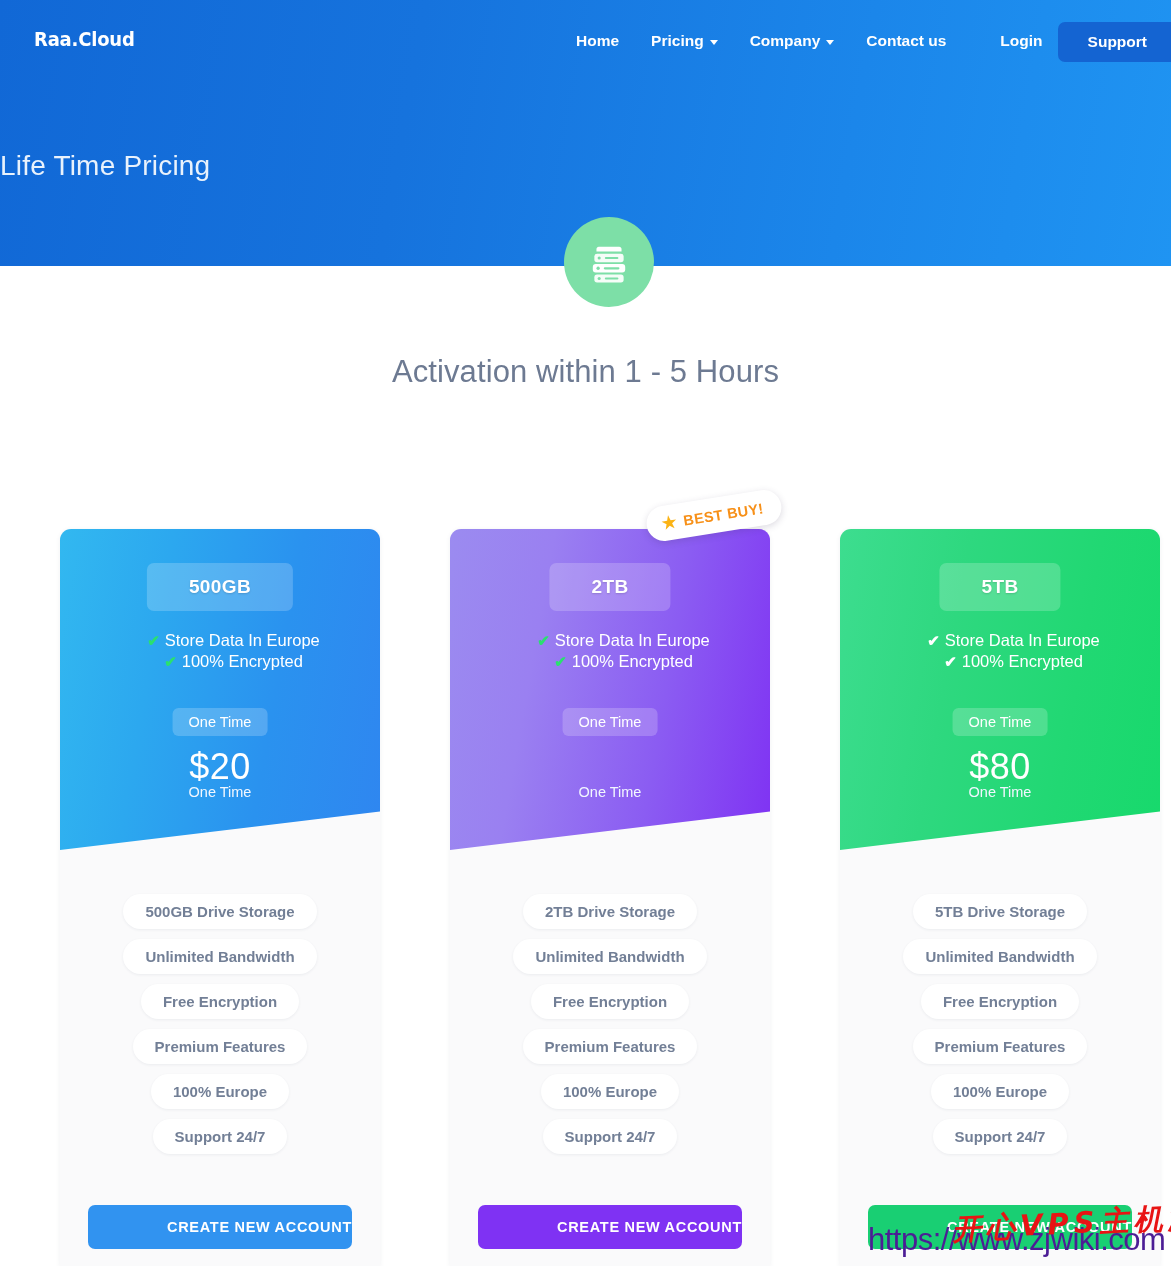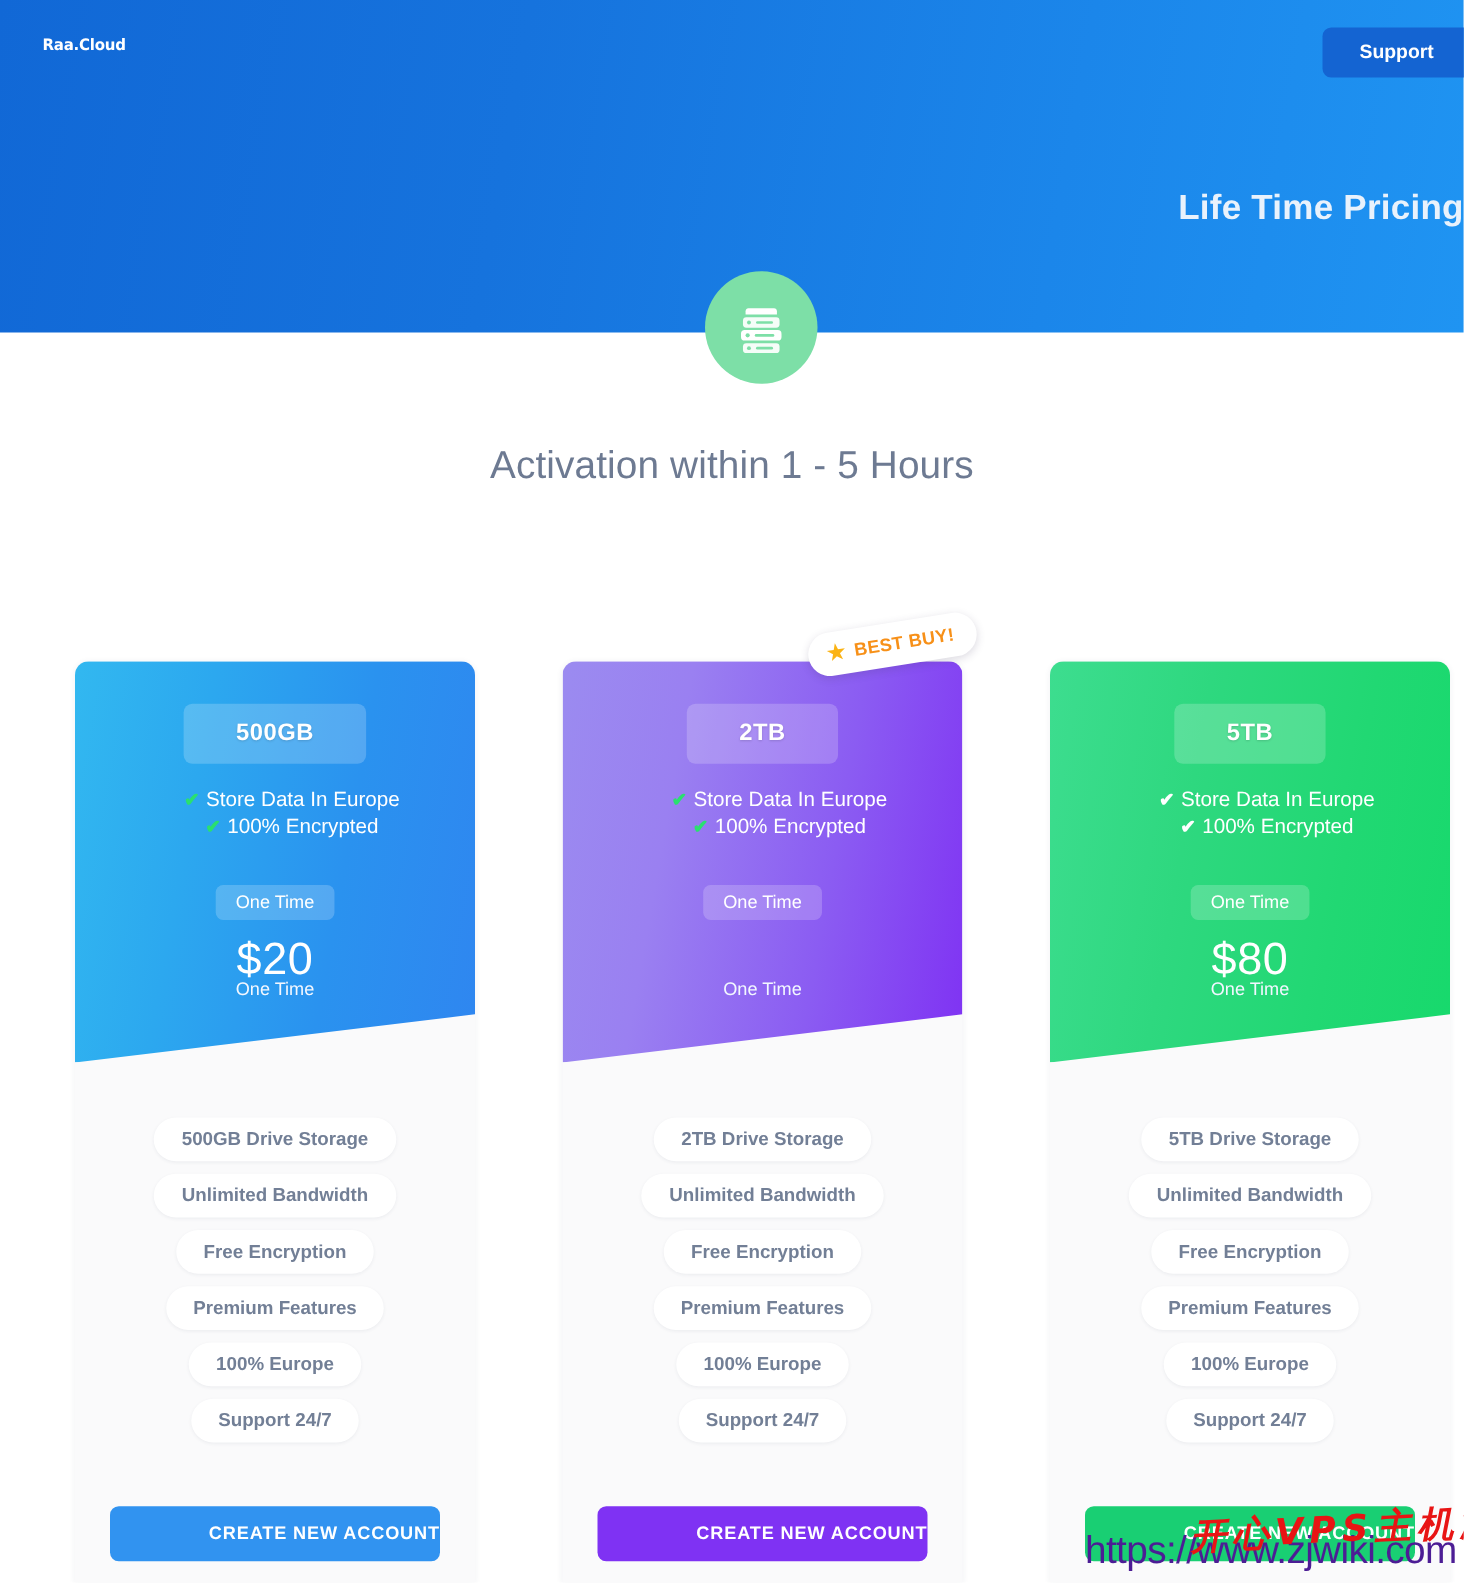--- a/index.html
+++ b/index.html
@@ -20,21 +20,21 @@
     width: 1171px; height: 266px;
     background: linear-gradient(100deg, #1168d6 0%, #1673dd 35%, #1b86ea 72%, #1f94f2 100%);
   }
   .navbar {
     position: absolute; left: 0; top: 0; width: 1171px; height: 82px;
     display: flex; align-items: center;
   }
   .logo {
     position: absolute; left: 34px; top: 29px;
     font-family: "DejaVu Sans", sans-serif;
-    font-size: 12px; font-weight: 700; color: #ffffff;
+    font-size: 18px; font-weight: 700; color: #ffffff;
     letter-spacing: -0.2px;
     transform: scaleY(1.05);
   }
   .nav-links {
     position: absolute; left: 560px; top: 0; height: 82px;
     display: flex; align-items: center; gap: 0px;
   }
   .nav-item {
     color: #ffffff; font-size: 15.5px; font-weight: 700;
     padding: 0 16px; white-space: nowrap; cursor: pointer;
@@ -50,22 +50,22 @@
   .nav-login { margin-left: 22px; }
   .nav-support {
     position: absolute; right: -20px; top: 22px;
     background: #1464d2; color: #fff;
     font-size: 15.5px; font-weight: 700;
     padding: 11px 44px 11px 30px;
     border-radius: 7px; cursor: pointer; white-space: nowrap;
   }
   .hero-title {
     position: absolute; left: 0; top: 150px; width: 1171px;
-    text-align: right;
-    color: #e9f2fc; font-size: 28px; font-weight: 700;
+    text-align: left;
+    color: #e9f2fc; font-size: 28px; font-weight: 400;
     letter-spacing: 0.2px;
   }
 
   
   .hero-icon {
     position: absolute; left: 564px; top: 217px;
     width: 90px; height: 90px; border-radius: 50%;
     background: #7ddfa7;
     display: flex; align-items: center; justify-content: center;
     z-index: 5;
@@ -201,20 +201,39 @@
 </style>
 </head>
 <body>
 
 <div class="page">
 
   <div class="hero">
     <div class="navbar">
       <div class="logo">Raa.Cloud</div>
 
+      <div class="nav-links">
+        <div class="nav-item">
+          <span>Home</span>
+        </div>
+        <div class="nav-item">
+          <span>Pricing</span>
+          <span class="caret"></span>
+        </div>
+        <div class="nav-item">
+          <span>Company</span>
+          <span class="caret"></span>
+        </div>
+        <div class="nav-item">
+          <span>Contact us</span>
+        </div>
+        <div class="nav-item nav-login">
+          <span>Login</span>
+        </div>
+      </div>
 
       <div class="nav-support">Support</div>
     </div>
 
     <div class="hero-title">Life Time Pricing</div>
   </div>
 
   <div class="hero-icon">
     <svg class="server-svg" viewBox="0 0 44 44">
       <path d="M10 9.5 C10 8.3 11 7.3 12.2 7.3 L31.8 7.3 C33 7.3 34 8.3 34 9.5 L34 12 L10 12 Z" fill="#ffffff"></path>

